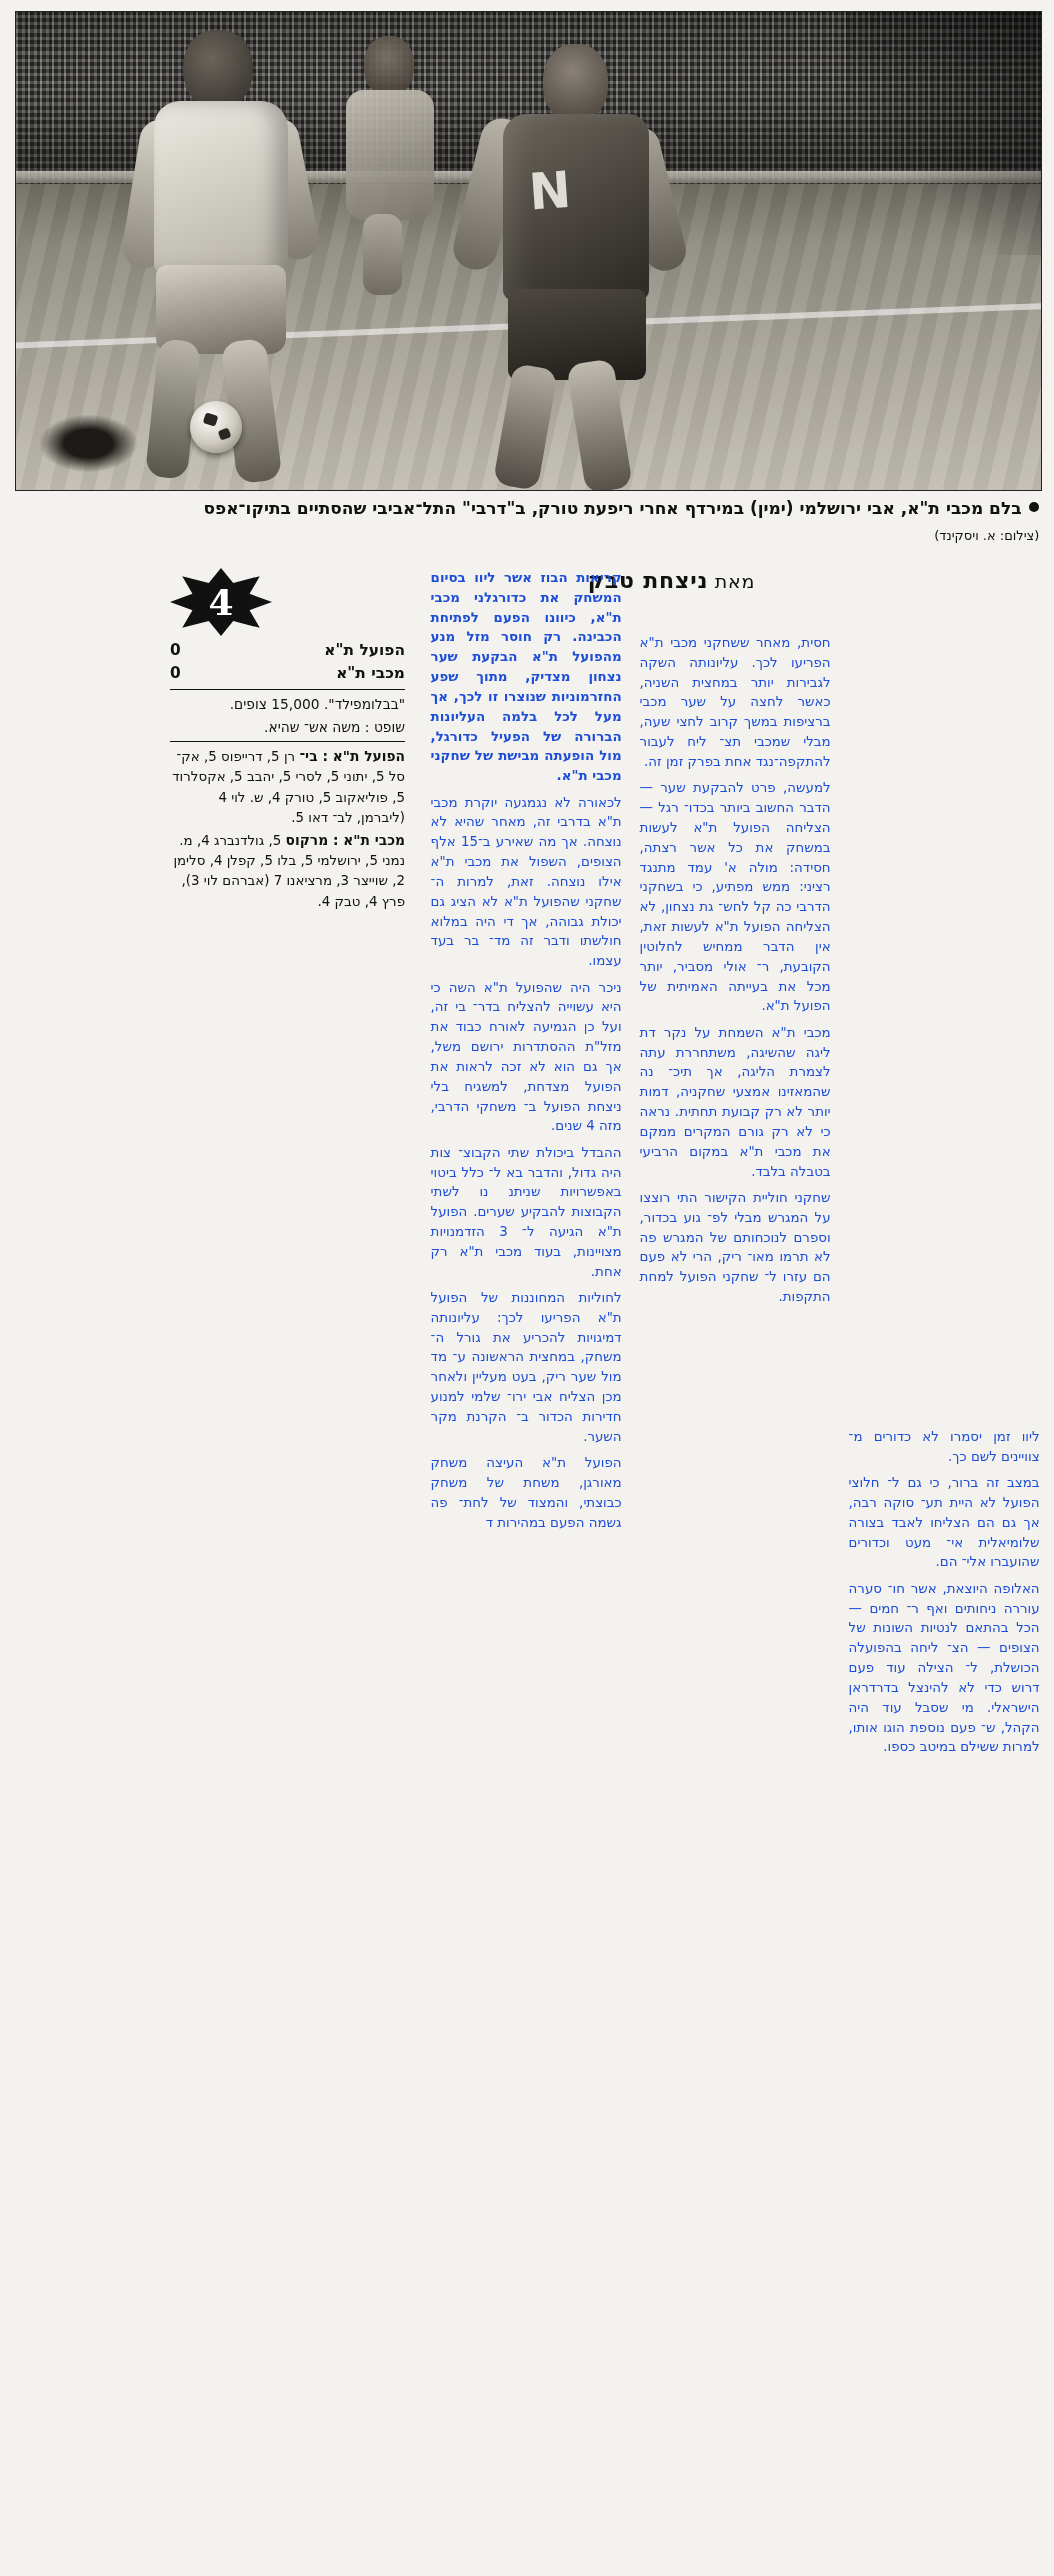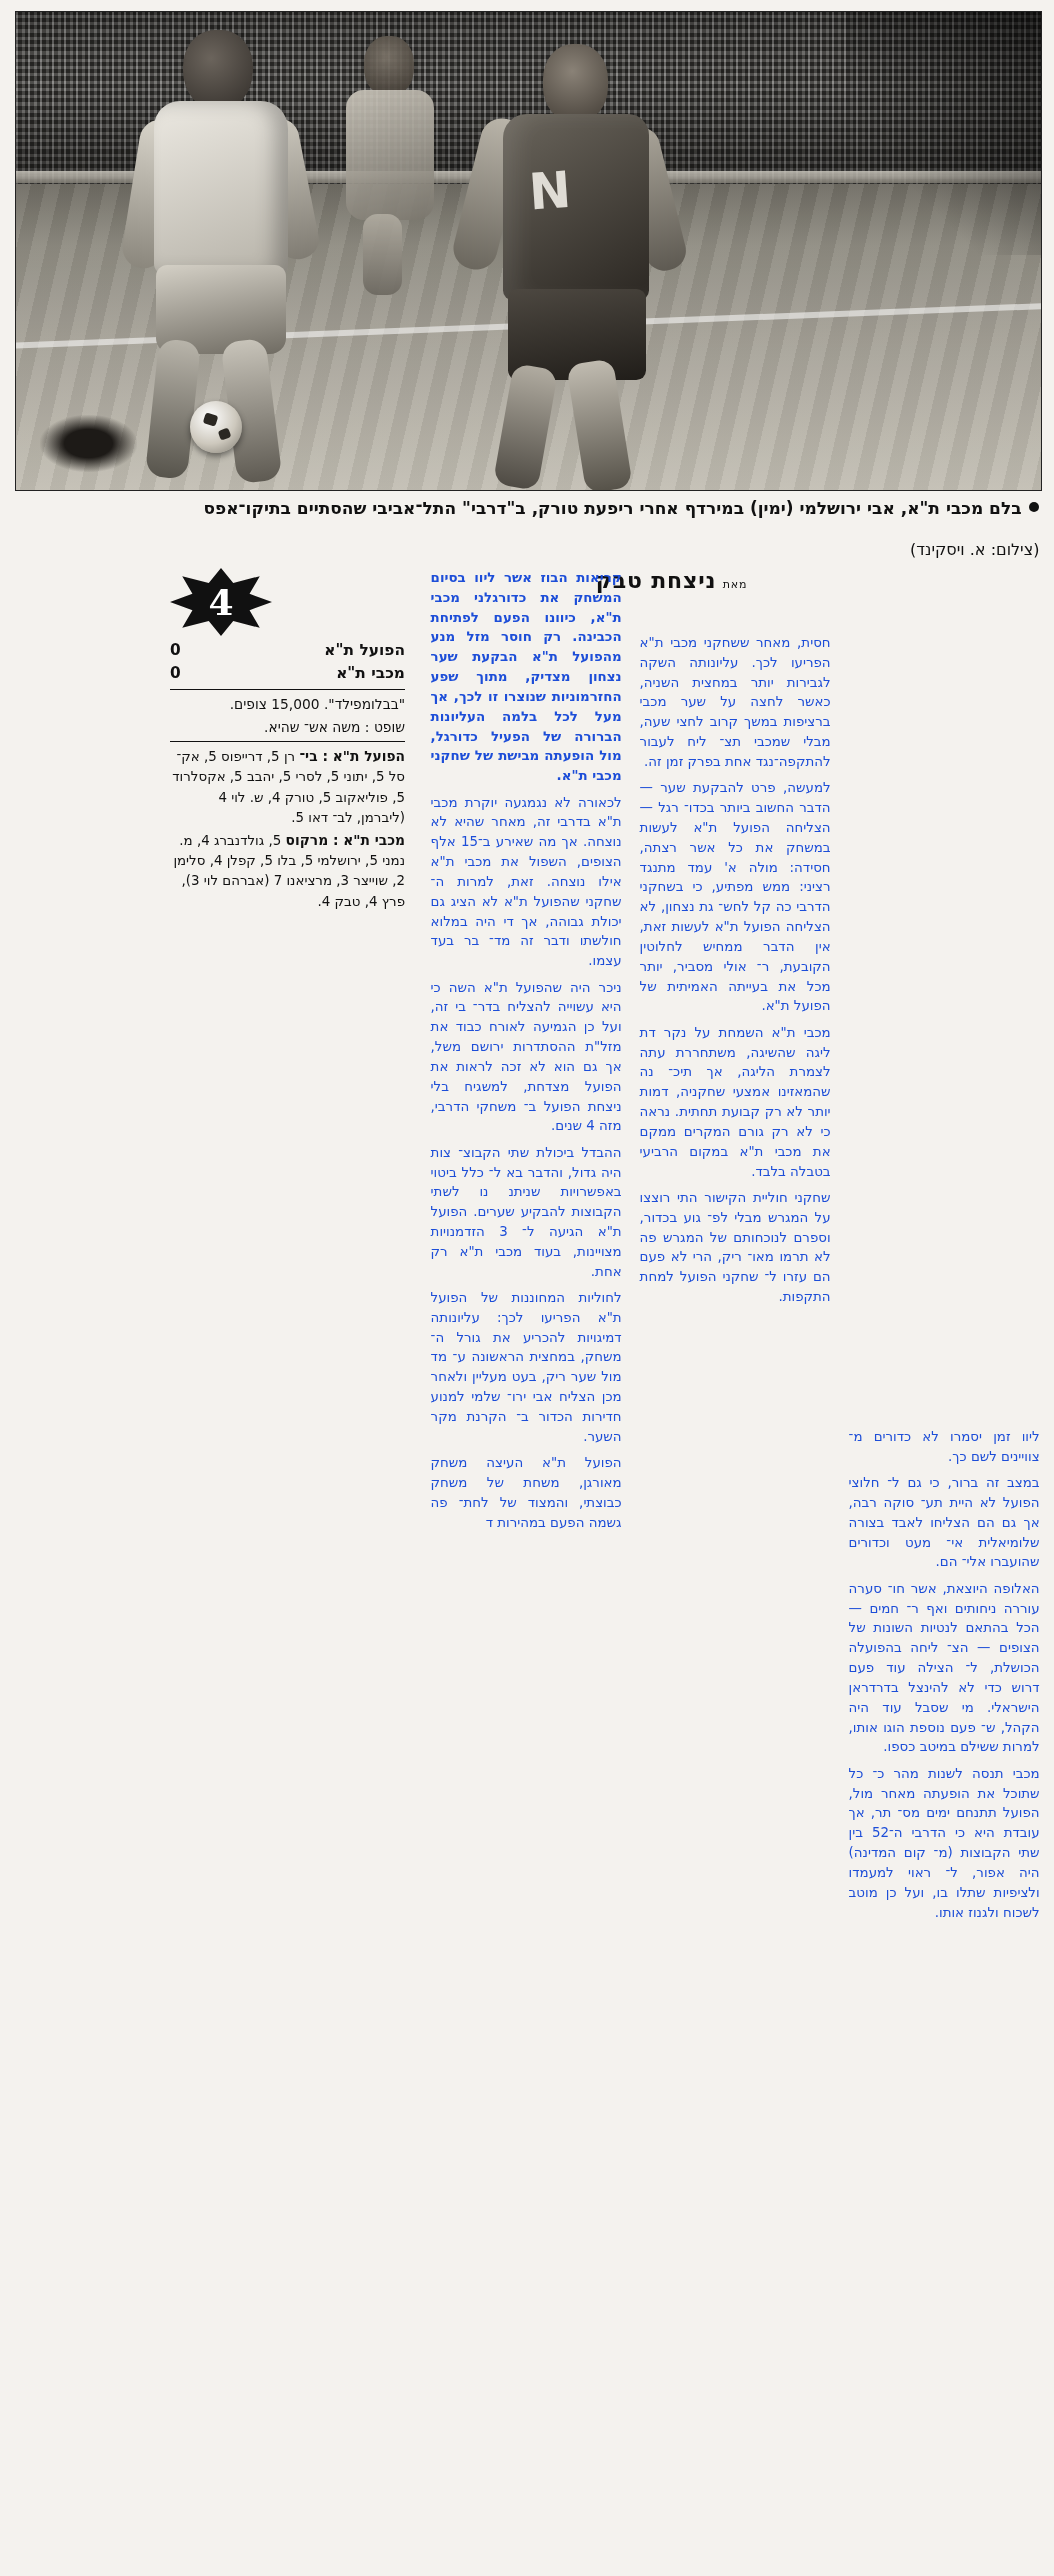--- a/index.html
+++ b/index.html
@@ -250,40 +250,40 @@
   .caption .bullet {
     display: inline-block;
     width: 10.5px; height: 10.5px;
     border-radius: 50%;
     background: #111;
     margin-left: 7.3px;
     vertical-align: 1.6px;
   }
   .caption .credit {
     display: block;
-    font-size: 16px;
+    font-size: 13px;
     font-weight: normal;
-    margin-top: 17px;
+    margin-top: 6px;
     padding-left: 114px;
   }
 
   
   .byline {
     position: absolute;
     right: 180px;
     top: 568px;
     width: 405px;
     direction: rtl;
     text-align: center;
     font-size: 22px;
     font-weight: bold;
     letter-spacing: 0.8px;
   }
   .byline .prefix {
-    font-size: 11px;
+    font-size: 19px;
     font-weight: normal;
     margin-left: 6.5px;
   }
 
   
   .scorebox {
     position: absolute;
     right: 649px;
     top: 568px;
     width: 235px;
@@ -453,21 +453,20 @@
       <span>5, גולדנברג 4, מ. נמני 5, ירושלמי 5, בלו 5, קפלן 4, סלימן 2, שוייצר 3, מרציאנו 7 (אברהם לוי 3), פרץ 4, טבק 4.</span>
     </div>
   </div>
 
   <div class="cols">
 
     <div class="col col-1" style="top:859px">
       <p>ליוו זמן יסמרו לא כדורים מ־ צוויינים לשם כך.</p>
       <p>במצב זה ברור, כי גם ל־ חלוצי הפועל לא היית תע־ סוקה רבה, אך גם הם הצליחו לאבד בצורה שלומיאלית אי־ מעט וכדורים שהועברו אלי־ הם.</p>
       <p>האלופה היוצאת, אשר חו־ סערה עוררה ניחותים ואף ר־ חמים — הכל בהתאם לנטיות השונות של הצופים — הצ־ ליחה בהפועלה הכושלת, ל־ הצילה עוד פעם דרוש כדי לא להינצל בדרדראן הישראלי. מי שסבל עוד היה הקהל, ש־ פעם נוספת הוגו אותו, למרות ששילם במיטב כספו.</p>
-      <p>מכבי תנסה לשנות מהר כ־ כל שתוכל את הופעתה מאחר מול, הפועל תתנחם ימים מס־ תר, אך עובדת היא כי הדרבי ה־52 בין שתי הקבוצות (מ־ קום המדינה) היה אפור, ל־ ראוי למעמדו ולציפיות שתלו בו, ועל כן מוטב לשכוח ולגנוז אותו.</p>
     </div>
 
     <div class="col col-2" style="top:65px">
       <p>חסית, מאחר ששחקני מכבי ת"א הפריעו לכך. עליונותה השקה לגבירות יותר במחצית השניה, כאשר לחצה על שער מכבי ברציפות במשך קרוב לחצי שעה, מבלי שמכבי תצ־ ליח לעבור להתקפה־נגד אחת בפרק זמן זה.</p>
       <p>למעשה, פרט להבקעת שער — הדבר החשוב ביותר בכדו־ רגל — הצליחה הפועל ת"א לעשות במשחק את כל אשר רצתה, חסידה: מולה א' עמד מתנגד רציני: ממש מפתיע, כי בשחקני הדרבי כה קל לחש־ גת נצחון, לא הצליחה הפועל ת"א לעשות זאת, אין הדבר ממחיש לחלוטין הקובעת, ר־ אולי מסביר, יותר מכל את בעייתה האמיתית של הפועל ת"א.</p>
       <p>מכבי ת"א השמחת על נקר דת ליגה שהשיגה, משתחררת עתה לצמרת הליגה, אך תיכ־ נה שהמאזינו אמצעי שחקניה, דמות יותר לא רק קבועת תחתית. נראה כי לא רק גורם המקרים ממקם את מכבי ת"א במקום הרביעי בטבלה בלבד.</p>
       <p>שחקני חוליית הקישור התי רוצצו על המגרש מבלי לפ־ גוע בכדור, וספרם לנוכחותם של המגרש פה לא תרמו מאו־ ריק, הרי לא פעם הם עזרו ל־ שחקני הפועל למחת התקפות.</p>
     </div>
 
     <div class="col col-3" style="top:0px">

